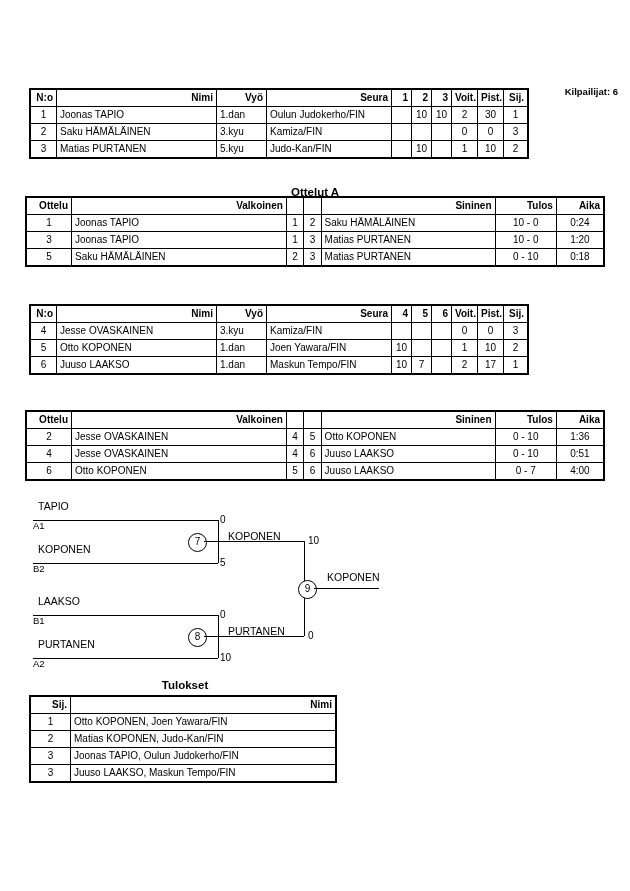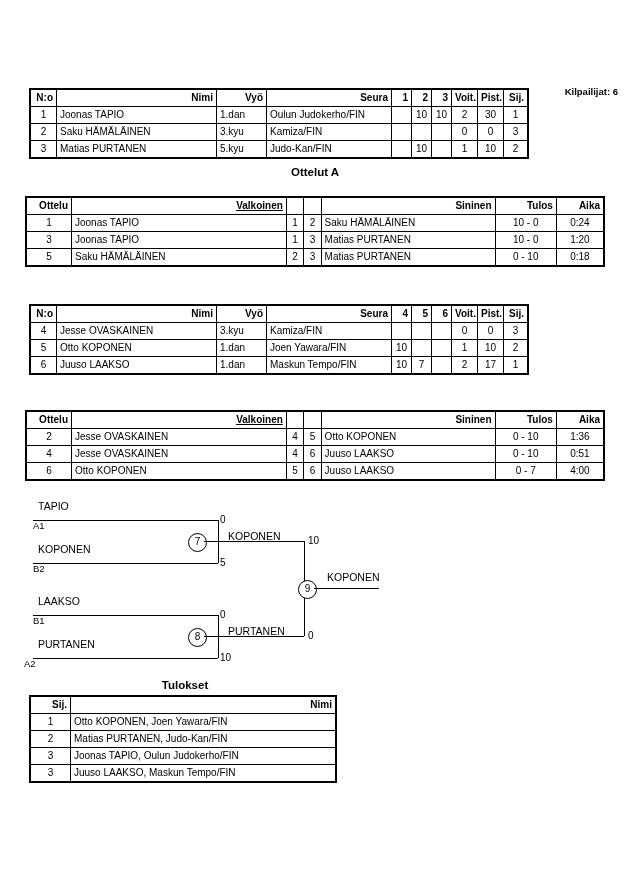--- a/index.html
+++ b/index.html
@@ -50,21 +50,21 @@
   .pool .hdr-name{width:160px;}
   .pool .hdr-belt{width:50px;}
   .pool .hdr-club{width:125px;}
   .pool .hdr-m{width:20px;}
   .pool .hdr-v{width:26px;}
   .pool .hdr-p{width:26px;}
   .pool .hdr-s{width:24px;}
 
   
   .mat .hdr-no{width:44px;}
-  .mat .hdr-white{width:210px;text-decoration:underline;}
+  .mat .hdr-white{width:210px;}
   .mat .hdr-wn{width:17px;}
   .mat .hdr-bn{width:17px;}
   .mat .hdr-blue{width:170px;}
   .mat .hdr-res{width:60px;}
   .mat .hdr-time{width:46px;padding-left:17px;}
 
   
   .res .hdr-rank{width:40px;}
   .res .hdr-name{width:265px;}
 
@@ -153,21 +153,21 @@
       <td class="num"></td>
       <td class="num">10</td>
       <td class="num"></td>
       <td class="num">1</td>
       <td class="num">10</td>
       <td class="num">2</td>
     </tr>
   </tbody>
     </table>
 
-  <div class="caption" style="left:165px;top:166px;width:300px;">Ottelut A</div>
+  <div class="caption" style="left:165px;top:186px;width:300px;">Ottelut A</div>
 
   <table class="grid mat outer" style="left:26px;top:197px;width:578px;">
     <tbody>
         <tr>
       <th class="hdr-no l">Ottelu</th>
       <th class="hdr-white">Valkoinen</th>
       <th class="hdr-wn"></th>
       <th class="hdr-bn"></th>
       <th class="hdr-blue">Sininen</th>
       <th class="hdr-res">Tulos</th>
@@ -317,21 +317,21 @@
     <div class="hline" style="left:204px;top:46px;width:100px;"></div>
     <div class="sc" style="left:308px;top:40px;">10</div>
 
     <div class="nm" style="left:38px;top:100px;">LAAKSO</div>
     <div class="seedline" style="left:33px;top:120px;width:185px;"></div>
     <div class="seed" style="left:33px;top:121px;">B1</div>
     <div class="sc" style="left:220px;top:114px;">0</div>
 
     <div class="nm" style="left:38px;top:143px;">PURTANEN</div>
     <div class="seedline" style="left:33px;top:163px;width:185px;"></div>
-    <div class="seed" style="left:24px;top:164px;">A2</div>
+    <div class="seed" style="left:33px;top:164px;">A2</div>
     <div class="sc" style="left:220px;top:157px;">10</div>
 
     <div class="vline" style="left:218px;top:120px;height:43px;"></div>
     <div class="node" style="left:188px;top:133px;">8</div>
     <div class="nm" style="left:228px;top:130px;">PURTANEN</div>
     <div class="hline" style="left:204px;top:141px;width:100px;"></div>
     <div class="sc" style="left:308px;top:135px;">0</div>
 
     <div class="vline" style="left:304px;top:46px;height:95px;"></div>
     <div class="node" style="left:298px;top:85px;">9</div>
@@ -346,21 +346,21 @@
         <tr>
       <th class="hdr-rank">Sij.</th>
       <th class="hdr-name">Nimi</th>
     </tr>
     <tr>
       <td class="c">1</td>
       <td class="l">Otto KOPONEN, Joen Yawara/FIN</td>
     </tr>
     <tr>
       <td class="c">2</td>
-      <td class="l">Matias PURTANEN, Judo-Kan/FIN</td>
+      <td class="l">Matias KOPONEN, Judo-Kan/FIN</td>
     </tr>
     <tr>
       <td class="c">3</td>
       <td class="l">Joonas TAPIO, Oulun Judokerho/FIN</td>
     </tr>
     <tr>
       <td class="c">3</td>
       <td class="l">Juuso LAAKSO, Maskun Tempo/FIN</td>
     </tr>
   </tbody>

